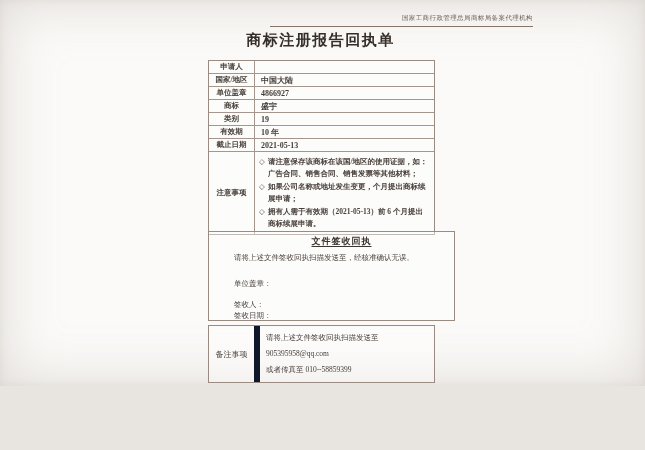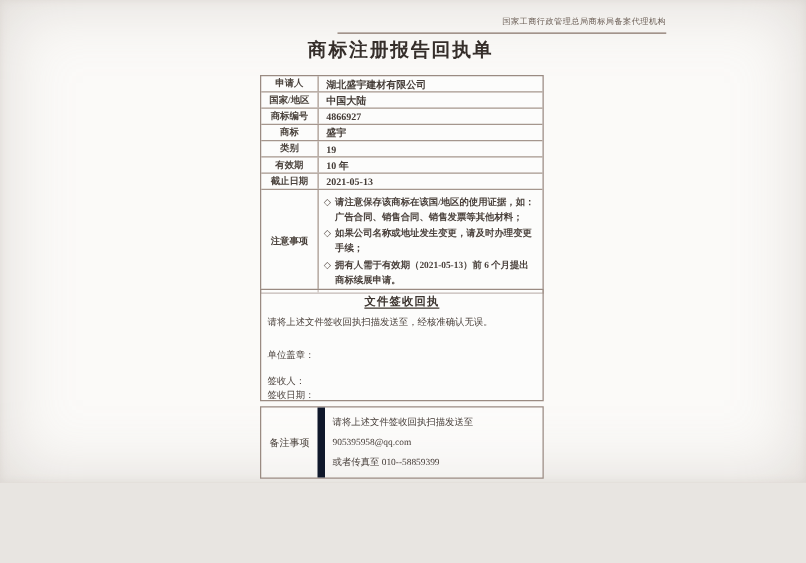--- a/index.html
+++ b/index.html
@@ -44,21 +44,21 @@
   }
   .cell-notes{
     flex:1;padding:3px 5px 3px 4px;font-size:7.5px;line-height:12px;color:#4a413c;
   }
   .note-item{display:flex;margin:1px 0;}
   .note-bullet{flex:0 0 9px;text-align:left;color:#5a4f48;}
   .note-text{flex:1;}
   
   .receipt-box{
     position:absolute;top:231px;left:208px;width:225px;height:88px;
-    border:1px solid #9a8b82;overflow:hidden;background:rgba(255,255,255,0.4);
+    border:1px solid #9a8b82;overflow:hidden;background:rgba(255,255,255,0.4);padding-left:20px;
   }
   .receipt-title{
     margin-top:3px;text-align:center;font-size:9px;font-weight:bold;
     letter-spacing:1px;text-decoration:underline;text-underline-offset:2px;color:#3c342f;
   }
   .receipt-statement{margin:5px 5px 0 5px;font-size:7.5px;color:#4a413c;}
   .receipt-stamp{margin:16px 5px 0 5px;font-size:7.5px;color:#4a413c;}
   .receipt-signer{margin:11px 5px 0 5px;font-size:7.5px;color:#4a413c;}
   .receipt-date{margin:1px 5px 0 5px;font-size:7.5px;color:#4a413c;}
   
@@ -85,28 +85,27 @@
 
 <div class="canvas">
 
   <div class="header-note">国家工商行政管理总局商标局备案代理机构</div>
 
   <div class="doc-title">商标注册报告回执单</div>
 
   <div class="info-table">
     <div class="t-row simple">
       <div class="cell-label">申请人</div>
-      <div class="cell-value">湖北盛宇建材有限公司</div>
     </div>
     <div class="t-row simple">
       <div class="cell-label">国家/地区</div>
       <div class="cell-value">中国大陆</div>
     </div>
     <div class="t-row simple">
-      <div class="cell-label">商标编号</div>
+      <div class="cell-label">单位盖章</div>
       <div class="cell-value">4866927</div>
     </div>
     <div class="t-row simple">
       <div class="cell-label">商标</div>
       <div class="cell-value">盛宇</div>
     </div>
     <div class="t-row simple">
       <div class="cell-label">类别</div>
       <div class="cell-value">19</div>
     </div>
@@ -120,21 +119,21 @@
     </div>
     <div class="t-row">
       <div class="cell-label">注意事项</div>
       <div class="cell-notes">
         <div class="note-item">
           <span class="note-bullet">◇</span>
           <span class="note-text">请注意保存该商标在该国/地区的使用证据，如：广告合同、销售合同、销售发票等其他材料；</span>
         </div>
         <div class="note-item">
           <span class="note-bullet">◇</span>
-          <span class="note-text">如果公司名称或地址发生变更，请及时办理变更手续；</span>
+          <span class="note-text">如果公司名称或地址发生变更，个月提出商标续展申请；</span>
         </div>
         <div class="note-item">
           <span class="note-bullet">◇</span>
           <span class="note-text">拥有人需于有效期（2021-05-13）前 6 个月提出商标续展申请。</span>
         </div>
       </div>
     </div>
   </div>
 
   <div class="receipt-box">

